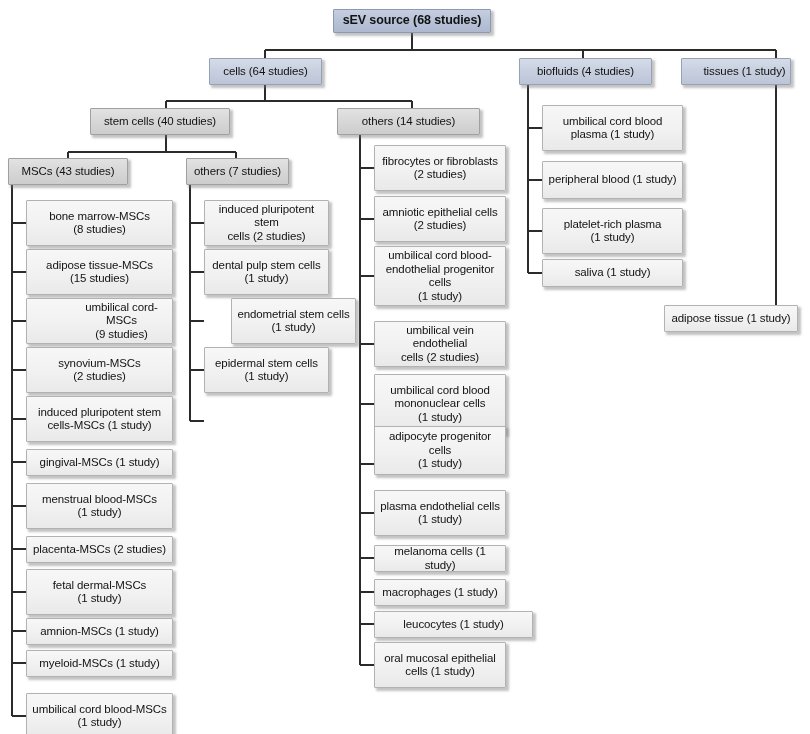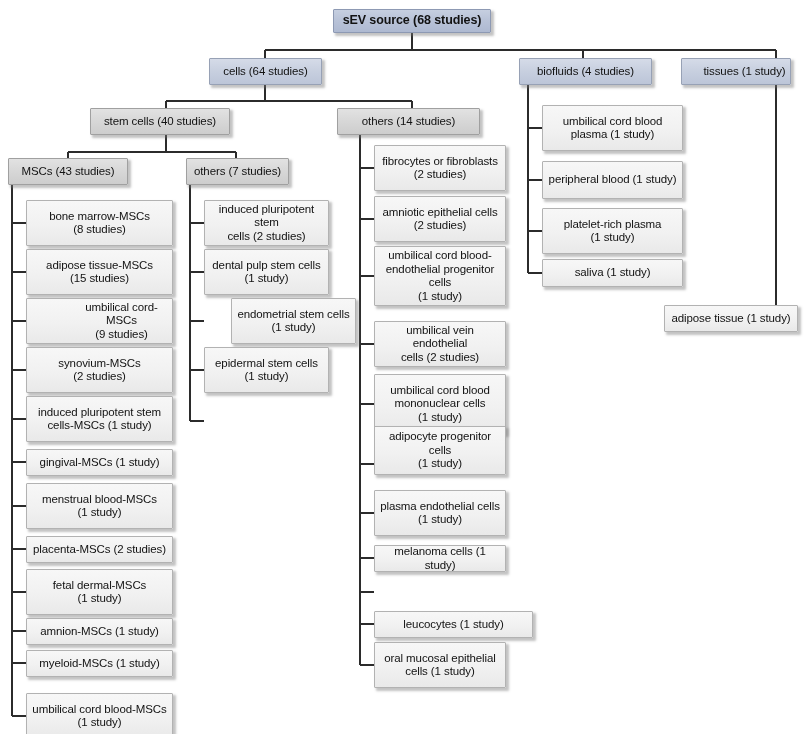--- a/index.html
+++ b/index.html
@@ -208,20 +208,23 @@
     </div>
   <div class="node leaf" style="left:374px;top:426px;width:132px;height:49px;">
     <span>adipocyte progenitor cells<br>(1 study)</span>
     </div>
   <div class="node leaf" style="left:374px;top:490px;width:132px;height:46px;">
     <span>plasma endothelial cells<br>(1 study)</span>
     </div>
   <div class="node leaf" style="left:374px;top:545px;width:132px;height:27px;">
     <span>melanoma cells (1 study)</span>
     </div>
+  <div class="node leaf" style="left:374px;top:579px;width:132px;height:27px;">
+    <span>macrophages (1 study)</span>
+    </div>
   <div class="node leaf" style="left:374px;top:611px;width:159px;height:27px;">
     <span>leucocytes (1 study)</span>
     </div>
   <div class="node leaf" style="left:374px;top:642px;width:132px;height:46px;">
     <span>oral mucosal epithelial<br>cells (1 study)</span>
     </div>
 
   <div class="node leaf" style="left:542px;top:105px;width:141px;height:46px;">
     <span>umbilical cord blood<br>plasma (1 study)</span>
     </div>

